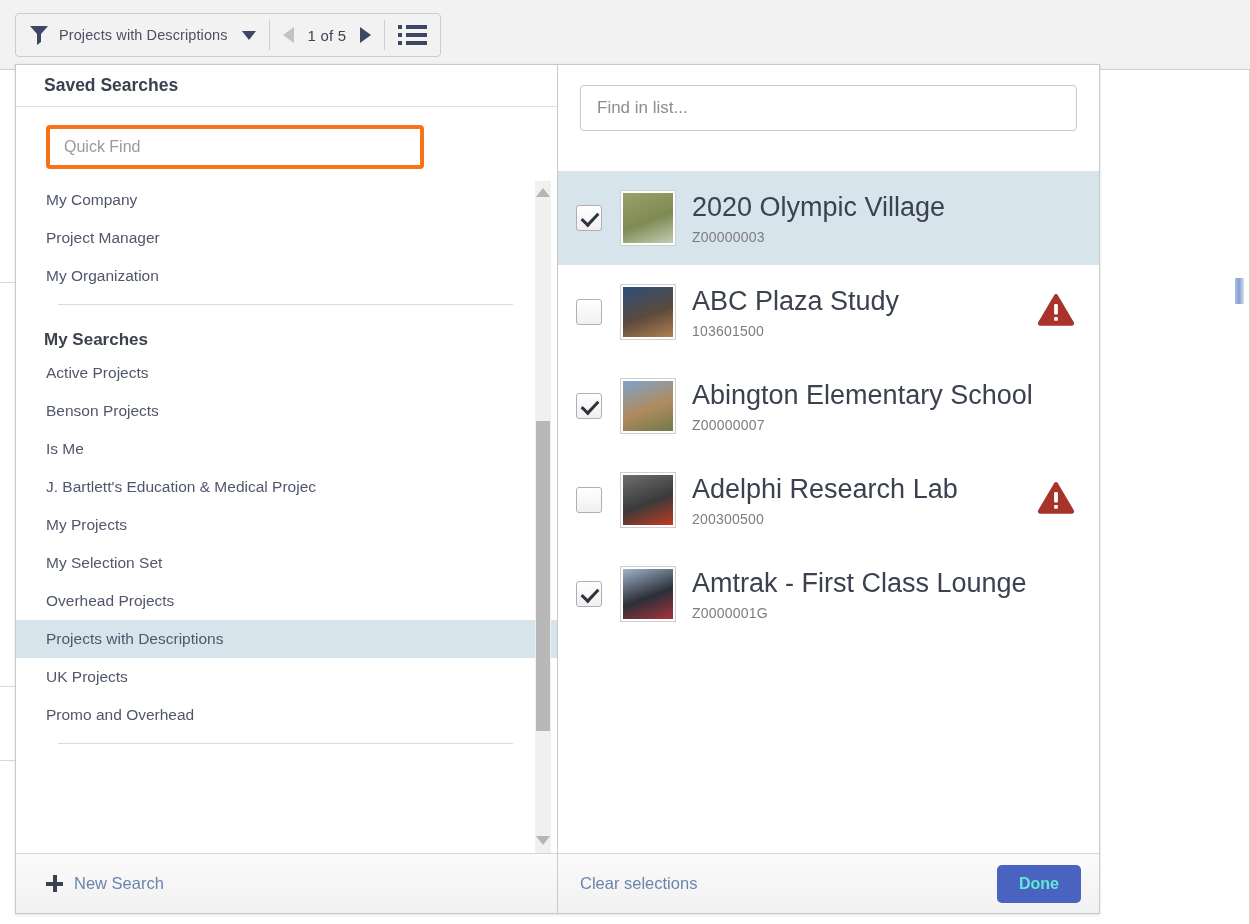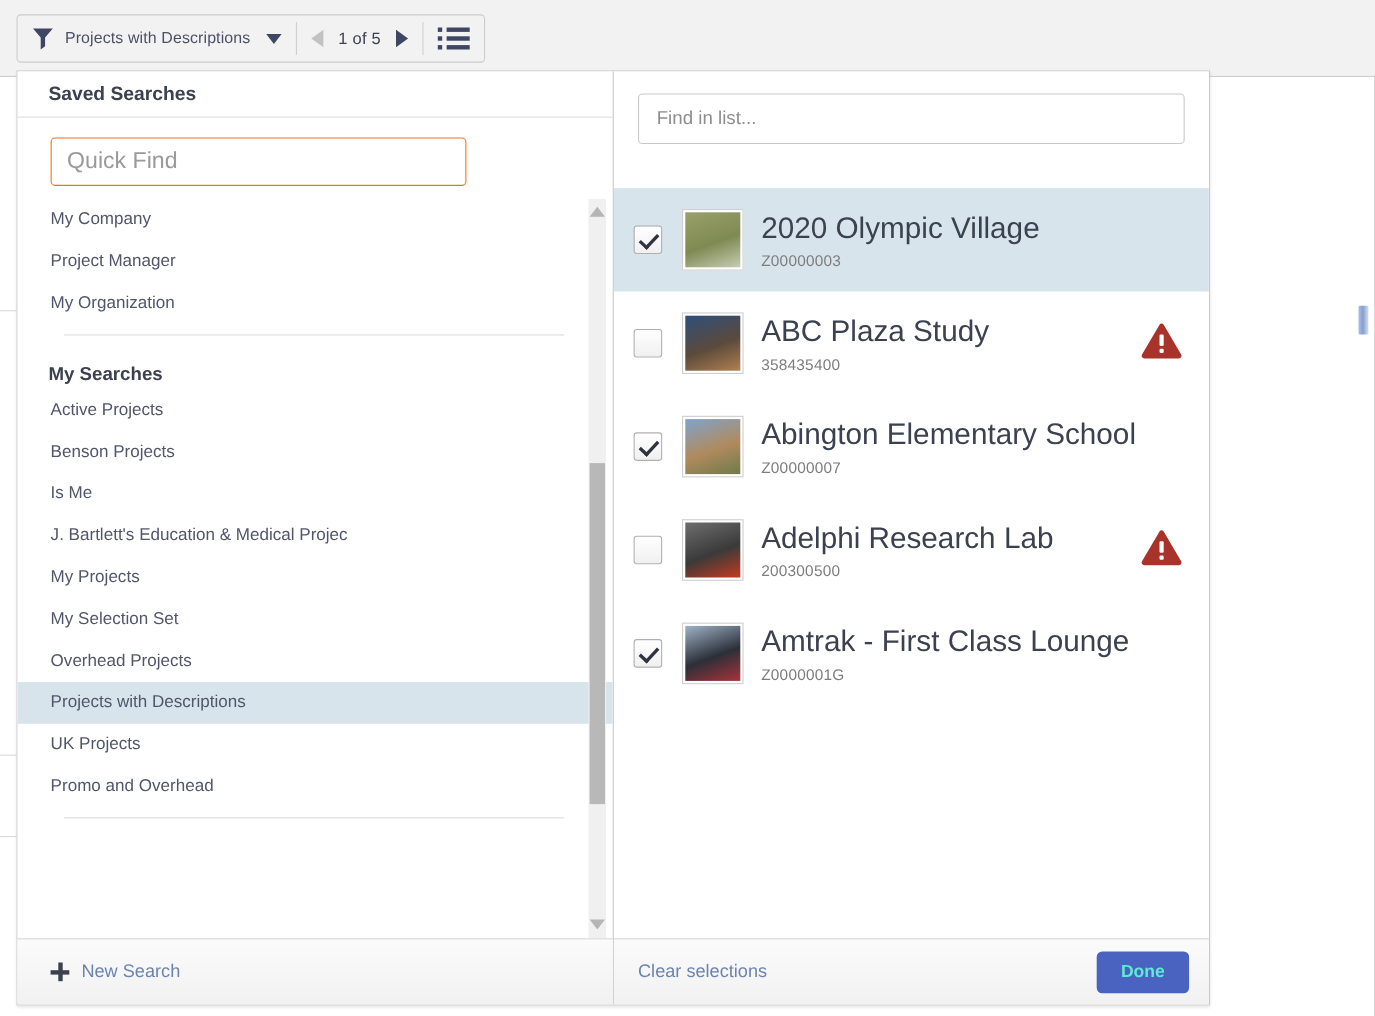--- a/index.html
+++ b/index.html
@@ -95,24 +95,24 @@
   .saved-header {
     height: 42px; flex: 0 0 42px;
     display: flex; align-items: center;
     padding: 0 0 0 28px;
     font-size: 17.5px; font-weight: bold; color: #3c4150;
     border-bottom: 1px solid #dedede;
   }
   .quick-find-wrap { padding: 18px 0 12px 30px; }
   .quick-find {
     width: 378px; height: 44px;
-    border: 1px solid #f97316; border-radius: 4px;
+    border: 4px solid #f97316; border-radius: 4px;
     background: #fff;
     font-family: "Liberation Sans", sans-serif;
-    font-size: 21px; color: #15803d;
+    font-size: 16px; color: #15803d;
     padding: 0 14px;
     outline: none;
   }
   .quick-find::placeholder { color: #9a9a9a; }
 
   .search-list {
     flex: 1 1 auto;
     position: relative;
     overflow: hidden;
     padding-left: 0;
@@ -373,21 +373,21 @@
               <div class="rr-id">Z00000003</div>
             </div>
           </div>
           <div class="result-row">
             <div class="rr-check"></div>
             <div class="rr-thumb">
               <div class="rr-thumb-inner" style="background: linear-gradient(160deg, rgb(46, 79, 122) 0%, rgb(91, 74, 60) 55%, rgb(176, 128, 80) 100%);"></div>
             </div>
             <div class="rr-text">
               <div class="rr-title">ABC Plaza Study</div>
-              <div class="rr-id">358435400</div>
+              <div class="rr-id">103601500</div>
             </div>
             <span class="warn-icon"><svg width="38" height="34" viewBox="0 0 38 34">
                 <path d="M17.1 2.2 L1.2 29.2 a2.4 2.4 0 0 0 2 3.6 h31.6 a2.4 2.4 0 0 0 2-3.6 L20.9 2.2 a2.2 2.2 0 0 0 -3.8 0 z" fill="#a8332b"></path>
                 <rect x="17.1" y="11" width="3.8" height="10.5" rx="1.2" fill="#ffffff"></rect>
                 <rect x="17.1" y="24" width="3.8" height="3.8" rx="1.1" fill="#ffffff"></rect>
               </svg></span>
           </div>
           <div class="result-row">
             <div class="rr-check checked"></div>
             <div class="rr-thumb">

